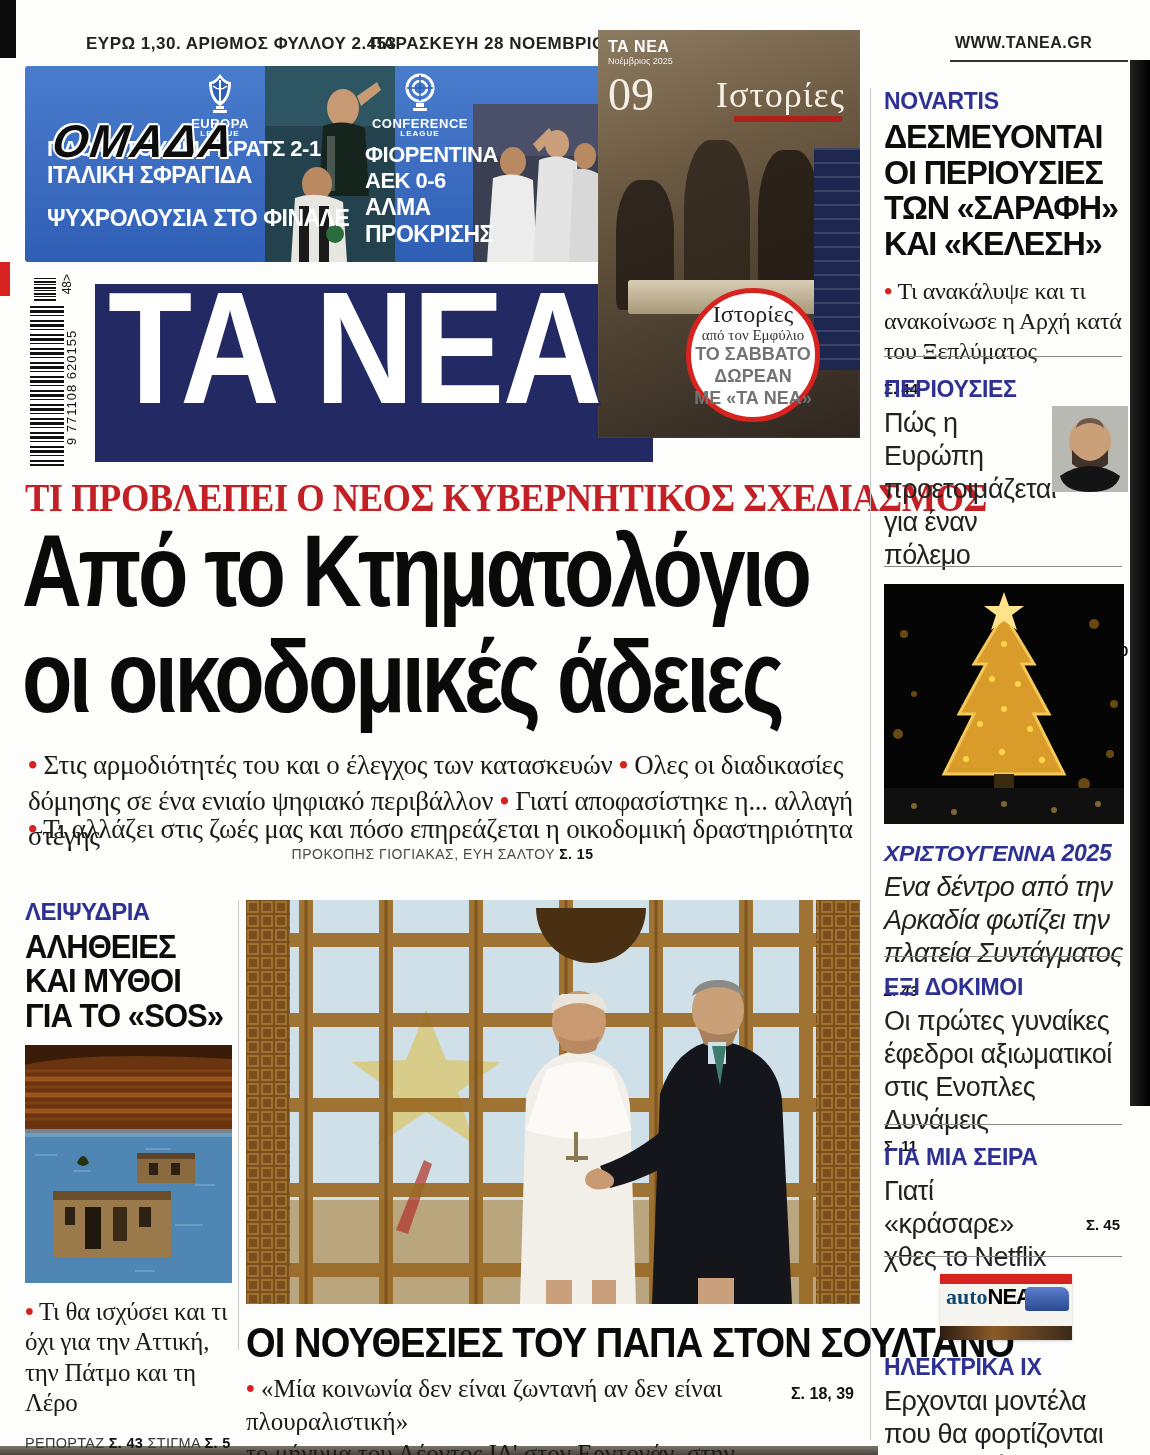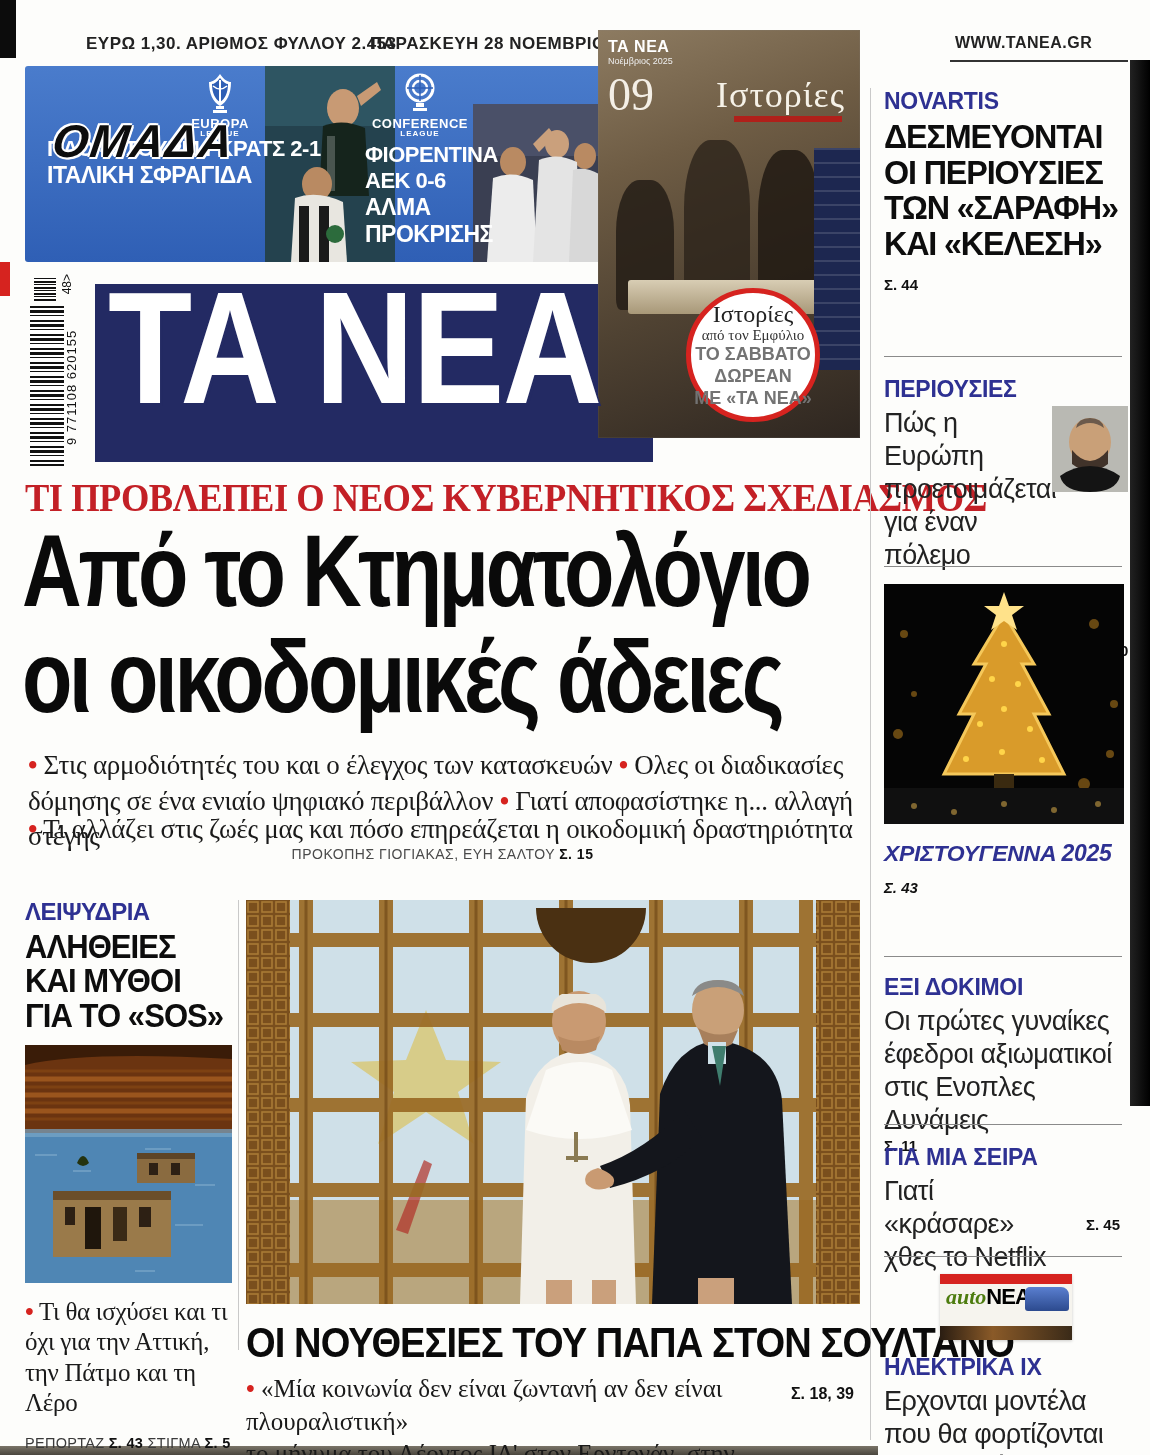--- a/index.html
+++ b/index.html
@@ -97,21 +97,21 @@
   .rc-light{font-size:27px;color:#222;line-height:1.22;letter-spacing:-.5px;}
   .rc-serif{font-family:"Liberation Serif",serif;font-size:24px;color:#1a1a1a;line-height:1.25;letter-spacing:-.3px;}
   .rc-sans-b{font-size:22px;color:#222;line-height:1.3;letter-spacing:-.3px;}
   .rc-page{font-size:15px;font-weight:bold;color:#111;}
   .rc-rule{height:1px;background:#8a8a8a;width:238px;}
 
   
   #autothumb{width:132px;height:66px;background:#f6f4ee;box-shadow:0 1px 3px #0003;overflow:hidden;}
   #autothumb .band{height:10px;background:#d6231f;}
   #autothumb .brand{padding:2px 4px 0 6px;line-height:1;}
-  #autothumb .a1{font-family:"Liberation Serif",serif;font-style:italic;font-weight:bold;font-size:22px;color:#4d7c0f;}
+  #autothumb .a1{font-family:"Liberation Serif",serif;font-weight:bold;font-size:22px;color:#0c4a6e;}
   #autothumb .a2{font-size:22px;font-weight:bold;color:#000000;letter-spacing:-1px;}
   #autothumb .car{position:absolute;right:3px;top:13px;width:44px;height:24px;border-radius:5px 8px 3px 3px;
                   background:linear-gradient(180deg,#5a7fd0,#2c4a8e);}
   #autothumb .strip{position:absolute;left:0;bottom:0;width:100%;height:14px;
                   background:linear-gradient(90deg,#2a1d12,#8a5a28 40%,#3a2a18);}
 
   
   .scan-black-tl{left:0;top:0;width:16px;height:58px;background:#0c0c0c;}
   .scan-red{left:0;top:262px;width:10px;height:34px;background:#d6231f;}
   .scan-right{right:0;top:60px;width:20px;height:1046px;background:linear-gradient(90deg,#222,#000);}
@@ -184,20 +184,21 @@
           <rect x="10" y="36" width="14" height="3" fill="#fff"></rect>
         </svg>
       <div class="l1">CONFERENCE</div>
       <div class="l2">LEAGUE</div>
     </div>
 
     <div class="abs sp-match" style="left:22px;top:70px;">
       <div class="m">ΠΑΟ - ΣΤΟΥΡΜ ΓΚΡΑΤΣ 2-1</div>
       <div class="h">ΙΤΑΛΙΚΗ ΣΦΡΑΓΙΔΑ</div>
       <div style="height:16px;"></div>
+      <div class="h">ΨΥΧΡΟΛΟΥΣΙΑ ΣΤΟ ΦΙΝΑΛΕ</div>
     </div>
 
     <div class="abs sp-match" style="left:340px;top:76px;">
       <div class="m">ΦΙΟΡΕΝΤΙΝΑ</div>
       <div class="m">ΑΕΚ 0-6</div>
       <div class="h">ΑΛΜΑ</div>
       <div class="h">ΠΡΟΚΡΙΣΗΣ</div>
     </div>
   </div>
 
@@ -361,20 +362,24 @@
       <span>το μήνυμα του Λέοντος ΙΔ' στον Ερντογάν, στην Αγκυρα</span>
     </div>
     <div class="abs pope-page" style="right:6px;top:485px;">Σ. 18, 39</div>
   </div>
 
   <div class="abs" id="rightcol">
 
     <div class="rc-item" style="top:0;">
       <div class="rc-kicker">NOVARTIS</div>
       <div class="rc-heavy">ΔΕΣΜΕΥΟΝΤΑΙ ΟΙ ΠΕΡΙΟΥΣΙΕΣ ΤΩΝ «ΣΑΡΑΦΗ» ΚΑΙ «ΚΕΛΕΣΗ»</div>
+      <div class="rc-serif" style="margin-top:14px;">
+        <span class="rb">•</span>
+        <span>Τι ανακάλυψε και τι ανακοίνωσε η Αρχή κατά του Ξεπλύματος</span>
+      </div>
       <div class="rc-page" style="margin-top:14px;">Σ. 44</div>
     </div>
     <div class="abs rc-rule" style="top:268px;"></div>
 
     <div class="rc-item" style="top:288px;">
       <div class="rc-kicker">ΠΕΡΙΟΥΣΙΕΣ</div>
       <svg style="position:absolute;right:0;top:30px;" width="76" height="86" viewBox="0 0 76 86">
         <rect width="76" height="86" fill="#b9b9b3"></rect>
         <ellipse cx="38" cy="36" rx="21" ry="24" fill="#c9a078"></ellipse>
         <path d="M20 44 q18 22 36 0 l0 14 q-18 14 -36 0 Z" fill="#41332a"></path>
@@ -420,20 +425,21 @@
         <rect y="204" width="240" height="36" fill="#101010"></rect>
         <g fill="#caa046" opacity=".6">
           <circle cx="30" cy="222" r="3"></circle>
             <circle cx="70" cy="228" r="3"></circle>
             <circle cx="120" cy="220" r="3"></circle>
           <circle cx="170" cy="226" r="3"></circle>
             <circle cx="214" cy="220" r="3"></circle>
         </g>
       </svg>
       <div class="rc-kicker" style="margin-top:12px;">ΧΡΙΣΤΟΥΓΕΝΝΑ 2025</div>
+      <div class="rc-light">Ενα δέντρο από την Αρκαδία φωτίζει την πλατεία Συντάγματος</div>
       <div class="rc-page" style="margin-top:12px;">Σ. 43</div>
     </div>
     <div class="abs rc-rule" style="top:868px;"></div>
 
     <div class="rc-item" style="top:886px;">
       <div class="rc-kicker">ΕΞΙ ΔΟΚΙΜΟΙ</div>
       <div class="rc-light">Οι πρώτες γυναίκες έφεδροι αξιωματικοί στις Ενοπλες Δυνάμεις</div>
       <div class="rc-page" style="">Σ. 11</div>
     </div>
     <div class="abs rc-rule" style="top:1036px;"></div>

